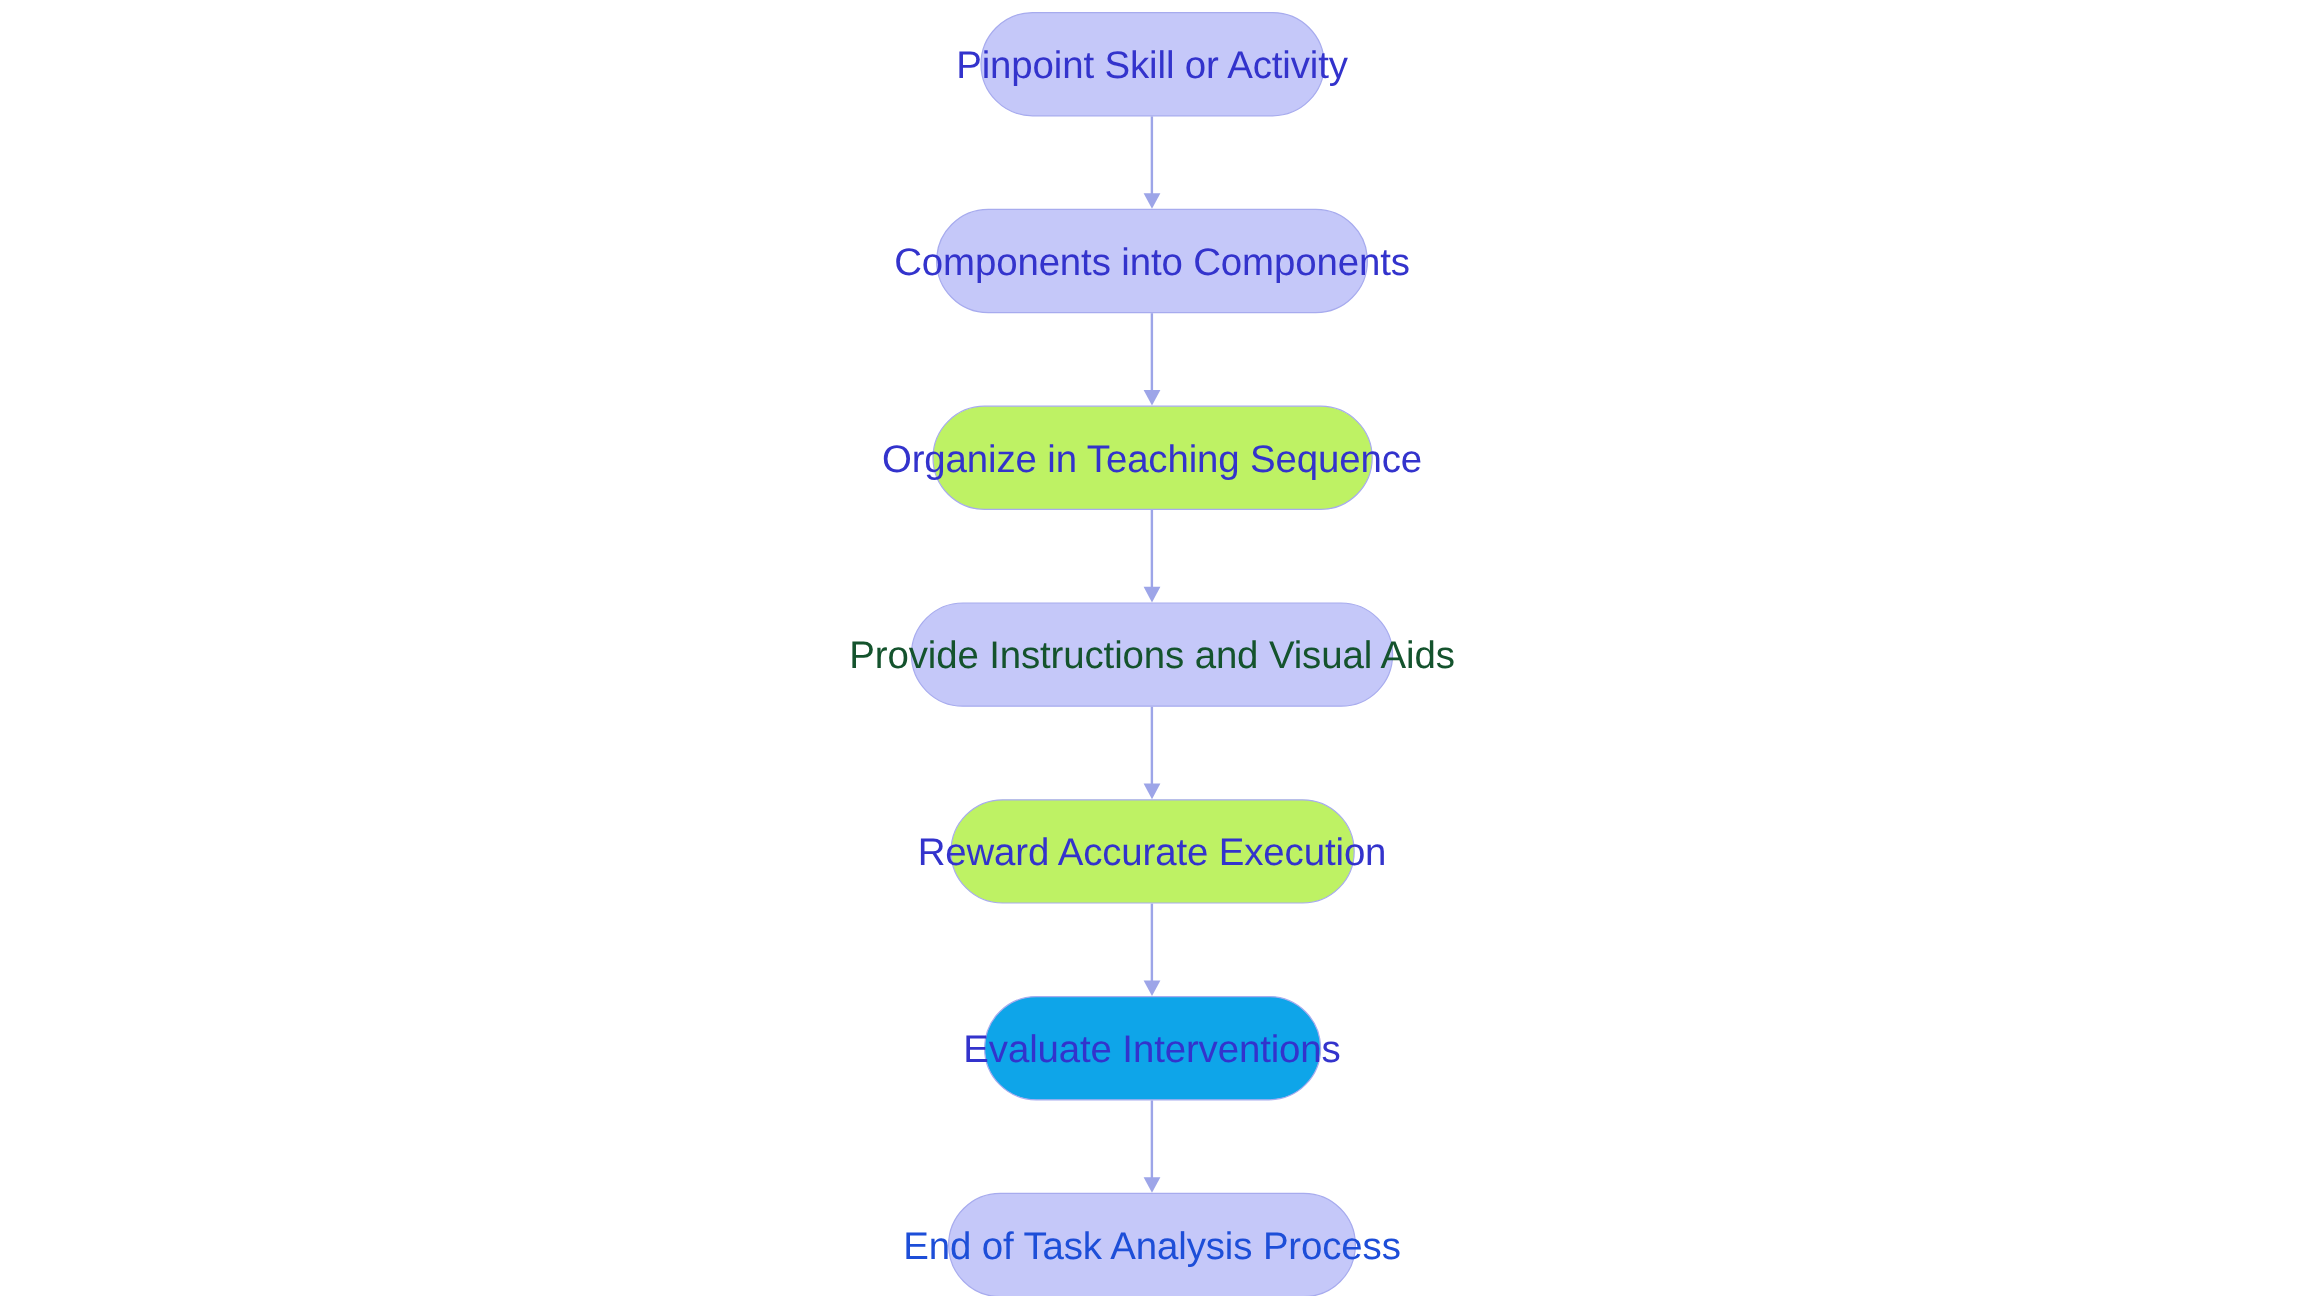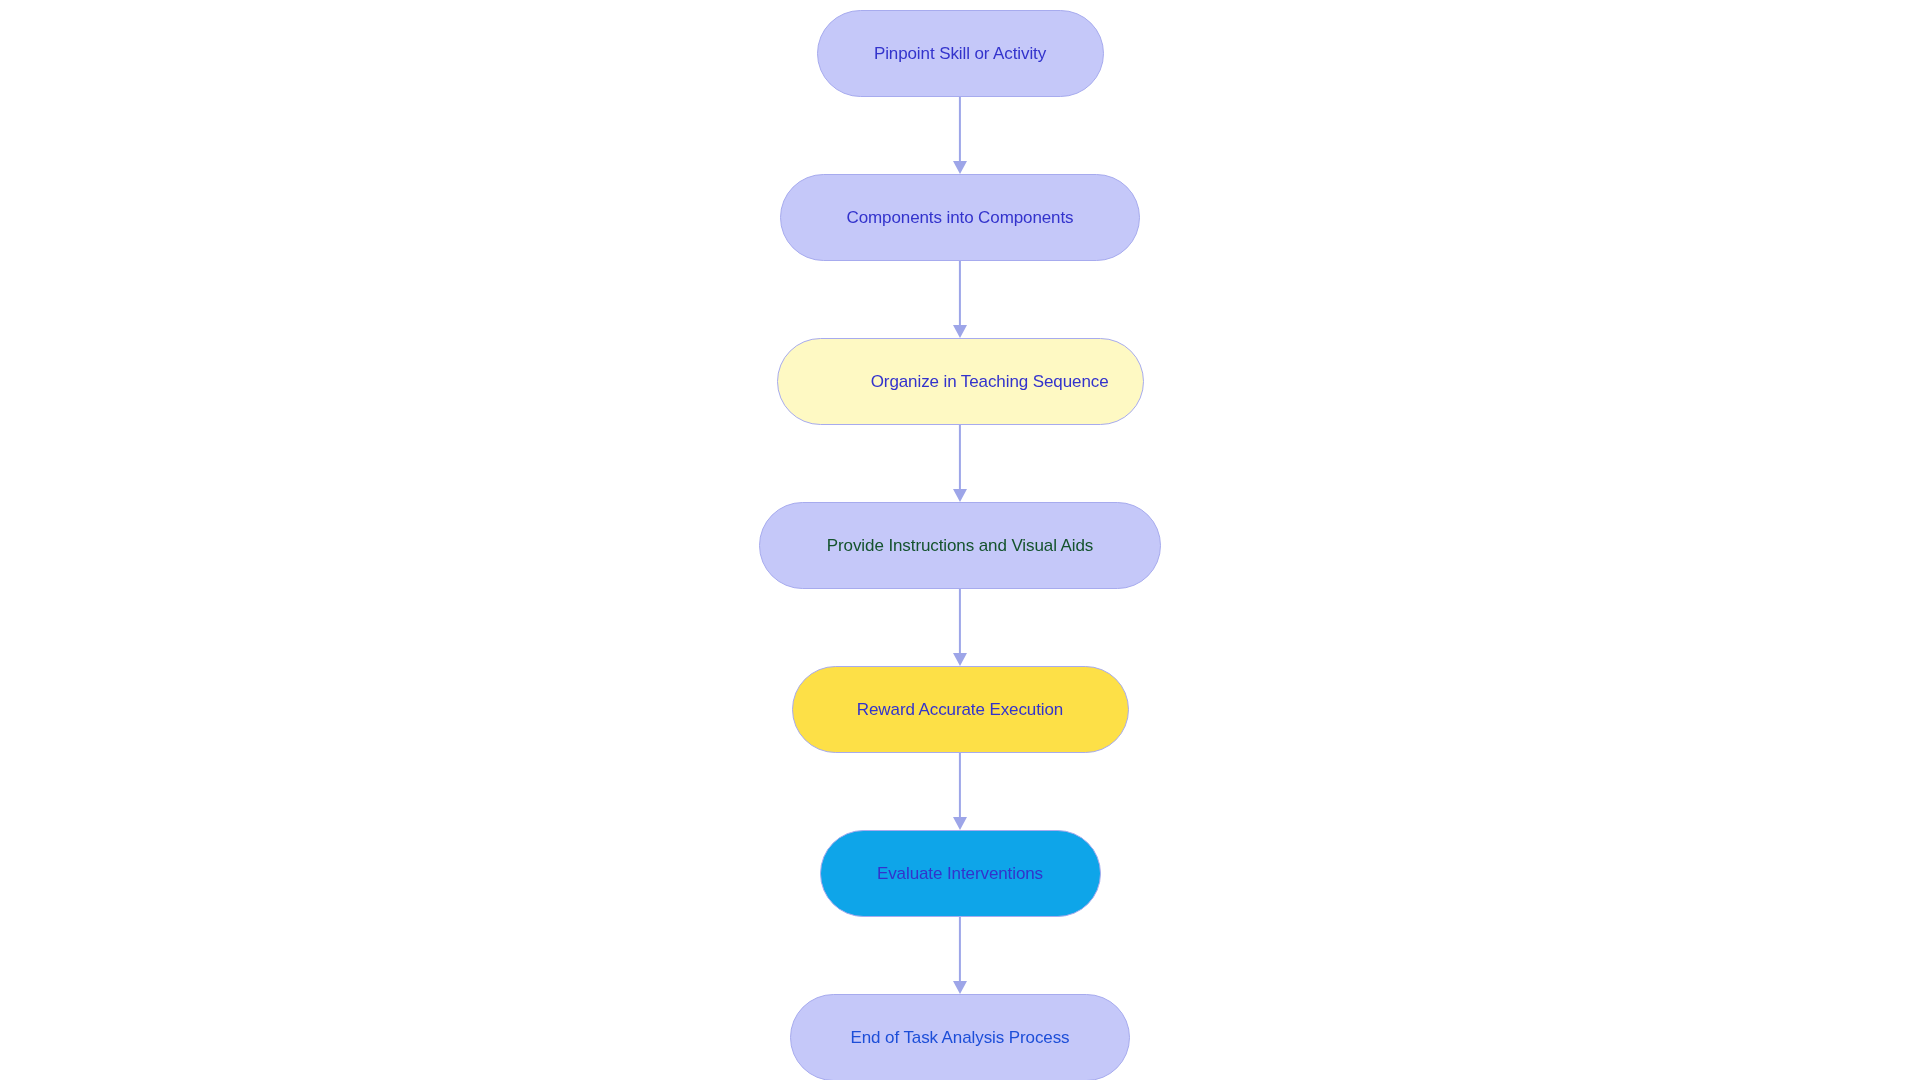--- a/index.html
+++ b/index.html
@@ -38,21 +38,21 @@
     height: 87px;
     border-radius: 44px;
     background: #c5c8f9;
     border: 1.6px solid #a7abee;
     color: #3333cc;
     display: flex;
     align-items: center;
     justify-content: center;
     padding: 4px 34px;
     white-space: nowrap;
-    font-size: 17px;
+    font-size: 32px;
     font-weight: 400;
     letter-spacing: -0.1px;
     line-height: 1;
   }
   .node-label {
     pointer-events: none;
   }
   
   .connector {
     width: 18px;
@@ -97,39 +97,39 @@
       <div class="flow-step">
         <div class="node" style="width: 360px; background: rgb(197, 200, 249); border-color: rgb(167, 171, 238); color: rgb(51, 51, 204);">
           <span class="node-label">Components into Components</span>
         </div>
       </div>
       <div class="connector">
         <div class="stem" style="background: rgb(157, 165, 232);"></div>
         <div class="head" style="border-top-color: rgb(157, 165, 232);"></div>
       </div>
       <div class="flow-step">
-        <div class="node" style="width: 367px; background: #fef9c3; border-color: rgb(167, 171, 238); color: rgb(51, 51, 204); justify-content: flex-end;">
+        <div class="node" style="width: 367px; background: #bef264; border-color: rgb(167, 171, 238); color: rgb(51, 51, 204);">
           <span class="node-label">Organize in Teaching Sequence</span>
         </div>
       </div>
       <div class="connector">
         <div class="stem" style="background: rgb(157, 165, 232);"></div>
         <div class="head" style="border-top-color: rgb(157, 165, 232);"></div>
       </div>
       <div class="flow-step">
         <div class="node" style="width: 402px; background: rgb(197, 200, 249); border-color: rgb(167, 171, 238); color: #14532d;">
           <span class="node-label">Provide Instructions and Visual Aids</span>
         </div>
       </div>
       <div class="connector">
         <div class="stem" style="background: rgb(157, 165, 232);"></div>
         <div class="head" style="border-top-color: rgb(157, 165, 232);"></div>
       </div>
       <div class="flow-step">
-        <div class="node" style="width: 337px; background: #fde047; border-color: rgb(167, 171, 238); color: rgb(51, 51, 204);">
+        <div class="node" style="width: 337px; background: #bef264; border-color: rgb(167, 171, 238); color: rgb(51, 51, 204);">
           <span class="node-label">Reward Accurate Execution</span>
         </div>
       </div>
       <div class="connector">
         <div class="stem" style="background: rgb(157, 165, 232);"></div>
         <div class="head" style="border-top-color: rgb(157, 165, 232);"></div>
       </div>
       <div class="flow-step">
         <div class="node" style="width: 281px; background: #0ea5e9; border-color: rgb(167, 171, 238); color: rgb(51, 51, 204);">
           <span class="node-label">Evaluate Interventions</span>

